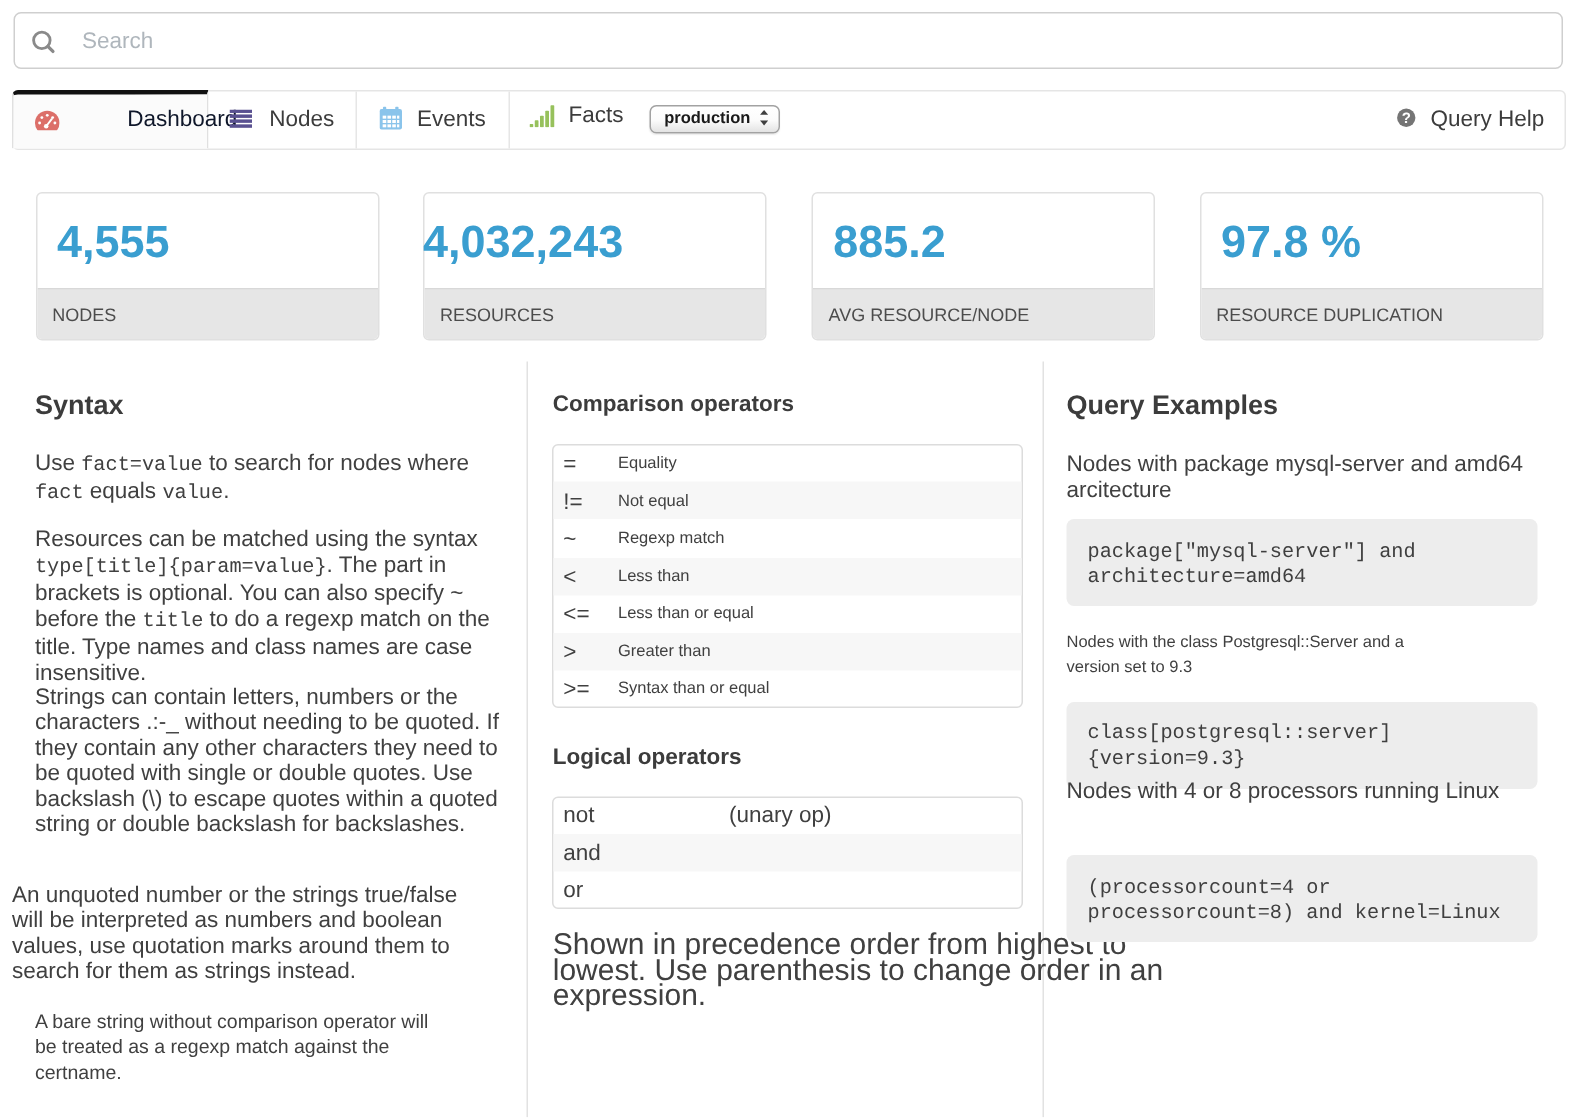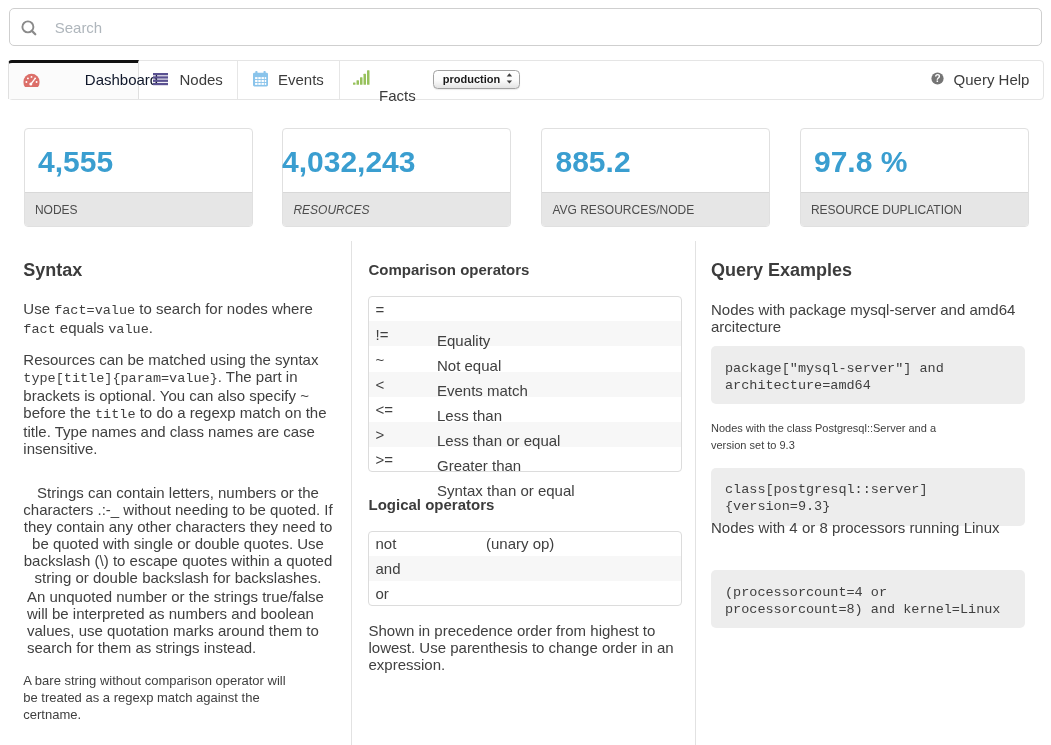--- a/index.html
+++ b/index.html
@@ -75,21 +75,21 @@
 
 <svg class="abs" style="left:352.9px;top:70.3px" width="17" height="15" viewBox="0 0 17 15">
   <g fill="#97c15c">
     <rect x="0" y="12.6" width="2.5" height="2.2" rx="0.5"></rect>
     <rect x="3.5" y="10.2" width="2.5" height="4.6" rx="0.5"></rect>
     <rect x="7.0" y="7.2" width="2.5" height="7.6" rx="0.5"></rect>
     <rect x="10.5" y="3.8" width="2.5" height="11" rx="0.5"></rect>
     <rect x="14.0" y="0.2" width="2.5" height="14.6" rx="0.5"></rect>
   </g>
 </svg>
-<div class="t" style="left:379px;top:88px;font-size:15px;line-height:15px;color:#3c3c3c;">Facts</div>
+<div class="t" style="left:379px;top:69px;font-size:15px;line-height:15px;color:#3c3c3c;">Facts</div>
 
 <div class="abs" style="left:433px;top:70px;width:87px;height:18.5px;box-sizing:border-box;border:1px solid #a2a2a2;border-radius:4.5px;background:linear-gradient(180deg,#ffffff 0%,#fbfbfb 55%,#e3e3e3 100%);box-shadow:0 1px 1px rgba(0,0,0,0.08);"></div>
 <div class="t" style="left:435.5px;top:73.7px;width:72px;text-align:center;font-size:11px;line-height:11px;font-weight:bold;color:#1a1a1a;">production</div>
 <svg class="abs" style="left:505px;top:73.4px" width="9" height="12" viewBox="0 0 9 12">
   <path d="M4.4 0.3 L7.1 3.5 H1.7 Z" fill="#3f3f3f"></path>
   <path d="M4.4 10.6 L7.1 7.4 H1.7 Z" fill="#3f3f3f"></path>
 </svg>
 
 <svg class="abs" style="left:930.8px;top:72.4px" width="13" height="13" viewBox="0 0 13 13">
   <circle cx="6.5" cy="6.5" r="6.1" fill="#757575"></circle>
@@ -105,67 +105,67 @@
 .card{width:229px;height:98.5px;box-sizing:border-box;border:1px solid #e0e0e0;border-radius:4px;background:#fff;}
 .card::after{content:"";position:absolute;left:0;right:0;bottom:0;height:33px;background:#e6e6e6;border-top:1px solid #d8d8d8;border-radius:0 0 3px 3px;}
 .num{position:absolute;font-size:30px;line-height:30px;font-weight:bold;color:#3a9ed0;white-space:nowrap;top:147.2px;}
 .lbl{position:absolute;font-size:12px;line-height:12px;color:#4c4c4c;white-space:nowrap;top:203.6px;}
 </style>
 <div class="num" style="left:38px;">4,555</div>
 <div class="num" style="left:282px;">4,032,243</div>
 <div class="num" style="left:555.5px;">885.2</div>
 <div class="num" style="left:814px;">97.8&nbsp;%</div>
 <div class="lbl" style="left:34.9px;">NODES</div>
-<div class="lbl" style="left:293.4px;font-style:italic;">RESOURCES</div>
-<div class="lbl" style="left:552.4px;">AVG RESOURCES/NODE</div>
+<div class="lbl" style="left:293.4px;">RESOURCES</div>
+<div class="lbl" style="left:552.4px;">AVG RESOURCE/NODE</div>
 <div class="lbl" style="left:810.9px;">RESOURCE DUPLICATION</div>
 
 <div class="abs" style="left:351px;top:240.5px;width:1px;height:504.5px;background:#e2e2e2;"></div>
 <div class="abs" style="left:695.4px;top:240.5px;width:1px;height:504.5px;background:#e2e2e2;"></div>
 
 <div class="t" style="left:23.3px;top:261.3px;font-size:18px;line-height:18px;font-weight:bold;color:#3c3c3c;">Syntax</div>
 <div class="t" style="left:23.3px;top:351.2px;font-size:15px;line-height:17px;">Resources can be matched using the syntax<br><code>type[title]{param=value}</code>. The part in<br>brackets is optional. You can also specify ~<br>before the <code>title</code> to do a regexp match on the<br>title. Type names and class names are case<br>insensitive.</div>
 <div class="t" style="left:23.3px;top:299.8px;font-size:15px;line-height:17px;">Use <code>fact=value</code> to search for nodes where<br><code>fact</code> equals <code>value</code>.</div>
-<div class="t" style="left:23.3px;top:484px;font-size:15px;line-height:17px;text-align:center;">Strings can contain letters, numbers or the<br>characters .:-_ without needing to be quoted. If<br>they contain any other characters they need to<br>be quoted with single or double quotes. Use<br>backslash (\) to escape quotes within a quoted<br>string or double backslash for backslashes.</div>
-<div class="t" style="left:27px;top:587.8px;font-size:15px;line-height:17px;">An unquoted number or the strings true/false<br>will be interpreted as numbers and boolean<br>values, use quotation marks around them to<br>search for them as strings instead.</div>
+<div class="t" style="left:23.3px;top:456px;font-size:15px;line-height:17px;">Strings can contain letters, numbers or the<br>characters .:-_ without needing to be quoted. If<br>they contain any other characters they need to<br>be quoted with single or double quotes. Use<br>backslash (\) to escape quotes within a quoted<br>string or double backslash for backslashes.</div>
+<div class="t" style="left:8px;top:587.8px;font-size:15px;line-height:17px;">An unquoted number or the strings true/false<br>will be interpreted as numbers and boolean<br>values, use quotation marks around them to<br>search for them as strings instead.</div>
 <div class="t" style="left:23.3px;top:672px;font-size:13px;line-height:17px;">A bare string without comparison operator will<br>be treated as a regexp match against the<br>certname.</div>
 
 <div class="t" style="left:368.5px;top:262.4px;font-size:15px;line-height:15px;font-weight:bold;color:#3c3c3c;">Comparison operators</div>
 <div class="abs" style="left:368px;top:296.4px;width:314px;height:175.2px;box-sizing:border-box;border:1px solid #dcdcdc;border-radius:4px;"></div>
 <div class="abs" style="left:369px;top:321.4px;width:312px;height:25px;background:#f7f7f7;"></div>
 <div class="abs" style="left:369px;top:371.5px;width:312px;height:25px;background:#f7f7f7;"></div>
 <div class="abs" style="left:369px;top:421.6px;width:312px;height:25px;background:#f7f7f7;"></div>
 <style>
 .op{position:absolute;left:375.5px;font-size:15px;line-height:15px;white-space:nowrap;}
-.od{position:absolute;left:437px;font-size:15px;line-height:15px;white-space:nowrap;margin-top:31px;}
+.od{position:absolute;left:412px;font-size:11px;line-height:15px;white-space:nowrap;}
 </style>
 <div class="op" style="top:301.6px;">=</div>
     <div class="od" style="top:301.6px;">Equality</div>
 <div class="op" style="top:326.6px;">!=</div>
     <div class="od" style="top:326.6px;">Not equal</div>
 <div class="op" style="top:351.7px;">~</div>
-    <div class="od" style="top:351.7px;">Events match</div>
+    <div class="od" style="top:351.7px;">Regexp match</div>
 <div class="op" style="top:376.7px;">&lt;</div>
     <div class="od" style="top:376.7px;">Less than</div>
 <div class="op" style="top:401.8px;">&lt;=</div>
     <div class="od" style="top:401.8px;">Less than or equal</div>
 <div class="op" style="top:426.8px;">&gt;</div>
     <div class="od" style="top:426.8px;">Greater than</div>
 <div class="op" style="top:451.9px;">&gt;=</div>
     <div class="od" style="top:451.9px;">Syntax than or equal</div>
 
 <div class="t" style="left:368.5px;top:497.1px;font-size:15px;line-height:15px;font-weight:bold;color:#3c3c3c;">Logical operators</div>
 <div class="abs" style="left:368px;top:530.8px;width:314px;height:75px;box-sizing:border-box;border:1px solid #dcdcdc;border-radius:4px;"></div>
 <div class="abs" style="left:369px;top:555.8px;width:312px;height:25px;background:#f7f7f7;"></div>
 <div class="op" style="top:536px;text-align:right;">not</div>
     <div class="abs" style="left:486px;top:536px;font-size:15px;line-height:15px;white-space:nowrap;">(unary op)</div>
 <div class="op" style="top:561px;">and</div>
 <div class="op" style="top:586px;">or</div>
 
-<div class="t" style="left:368.5px;top:622.4px;font-size:15px;line-height:17px;">Shown in precedence order from highest to<br>lowest. Use parenthesis to change order in an<br>expression.</div>
+<div class="t" style="left:368.5px;top:622.4px;font-size:20px;line-height:17px;">Shown in precedence order from highest to<br>lowest. Use parenthesis to change order in an<br>expression.</div>
 
 <div class="t" style="left:711px;top:260.5px;font-size:18px;line-height:18px;font-weight:bold;color:#3c3c3c;">Query Examples</div>
 <div class="t" style="left:711px;top:301.1px;font-size:15px;line-height:17px;">Nodes with package mysql-server and amd64<br>arcitecture</div>
 <div class="abs" style="left:711px;top:346px;width:314px;height:58px;background:#ededed;border-radius:5px;"></div>
 <div class="t" style="left:725px;top:359.9px;font-size:13.5px;line-height:17px;font-family:'Liberation Mono',monospace;color:#3f3f3f;">package["mysql-server"] and<br>architecture=amd64</div>
 <div class="t" style="left:711px;top:420.3px;font-size:11px;line-height:17px;">Nodes with the class Postgresql::Server and a<br>version set to 9.3</div>
 <div class="abs" style="left:711px;top:467.5px;width:314px;height:58px;background:#ededed;border-radius:5px;"></div>
 <div class="t" style="left:725px;top:481.4px;font-size:13.5px;line-height:17px;font-family:'Liberation Mono',monospace;color:#3f3f3f;">class[postgresql::server]<br>{version=9.3}</div>
 <div class="t" style="left:711px;top:520px;font-size:15px;line-height:15px;">Nodes with 4 or 8 processors running Linux</div>
 <div class="abs" style="left:711px;top:570px;width:314px;height:58px;background:#ededed;border-radius:5px;"></div>

